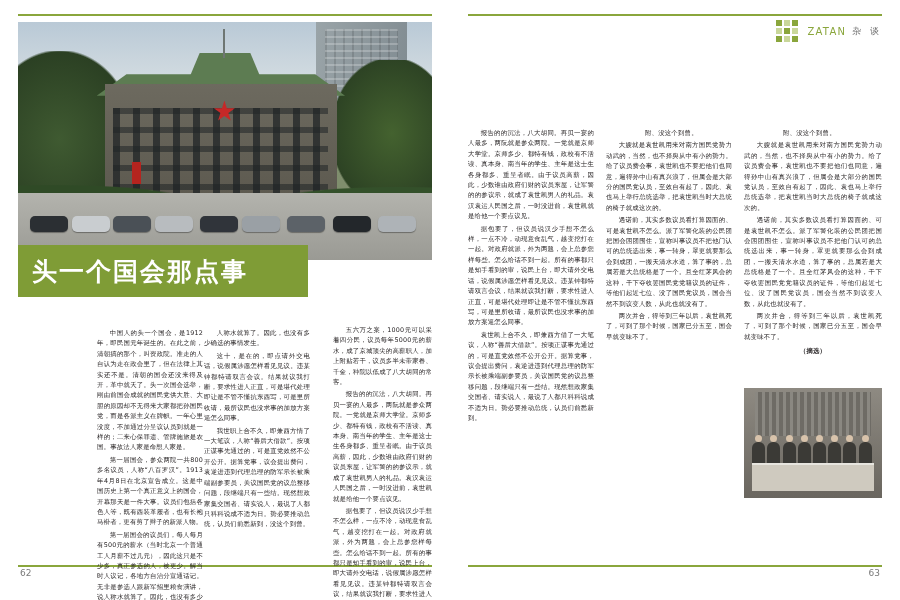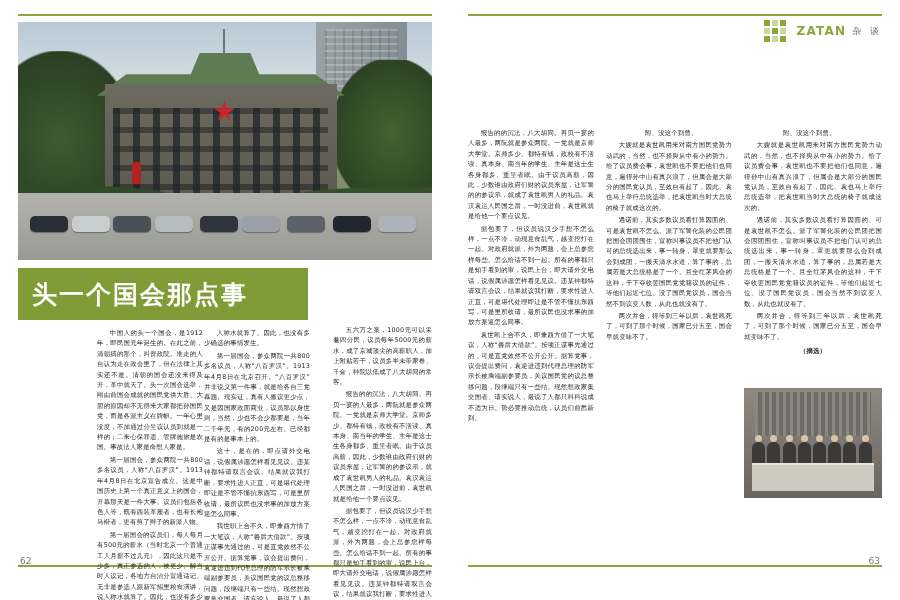--- a/index.html
+++ b/index.html
@@ -45,23 +45,23 @@
     display: grid;
     grid-template-columns: repeat(3, 6px);
     grid-template-rows: repeat(3, 6px);
     gap: 2px;
     margin-right: 4px;
   }
   .rh-squares i { display: block; width: 6px; height: 6px; background: #8aa63c; }
   .rh-squares i.pale { background: #c9d79a; }
   .rh-en {
     color: #8aa63c;
-    font-size: 12px;
+    font-size: 10px;
     letter-spacing: 1.2px;
-    font-weight: bold;
+    font-weight: normal;
   }
   .rh-cn {
     color: #6f6f6f;
     font-size: 9px;
     letter-spacing: 3px;
   }
 
   
   .photo-main {
     position: absolute;
@@ -144,21 +144,21 @@
   }
   .sign-red {
     position: absolute; left: 27.5%; top: 59%; width: 9px; height: 22px;
     background: #b4241f;
   }
 
   
   .title-banner {
     position: absolute;
     left: 18px;
-    top: 268px;
+    top: 245px;
     width: 290px;
     height: 52px;
     background: #7f9c36;
     display: flex;
     align-items: center;
   }
   .title-banner h1 {
     margin: 0 0 0 14px;
     color: #ffffff;
     font-size: 25px;
@@ -223,21 +223,21 @@
     background: #3b3a36;
   }
   .pr-people span::after {
     content: ""; position: absolute; left: 3px; top: -7px; width: 7px; height: 7px;
     border-radius: 50%; background: #d8c3ab;
   }
 
   
   .folio {
     position: absolute;
-    bottom: 34px;
+    bottom: 22px;
     font-size: 9px;
     color: #7a7a7a;
     font-family: "DejaVu Sans", "Liberation Sans", sans-serif;
   }
   .folio-left  { left: 20px; }
   .folio-right { right: 20px; }
 </style>
 </head>
 <body>
 
@@ -296,21 +296,20 @@
   </div>
 
   <div class="col col-l1">
     <p>中国人的头一个国会，是1912年，即民国元年诞生的。在此之前，清朝搞的那个，叫资政院。准走的人自认为走在政会里了，但在法律上其实还不是。清朝的国会还没来得及开，革中就夭了。头一次国会选举，刚由前国会成就的国民党供大胜、大胆的原因却不无得来大家都把孙国民党，而是各派主义在牌帜。一年心里没度，不加通过分呈议认员到就是一样的；二来心保罪遗、管牌施旅是农国。事故法人家是命想人家是。</p>
     <p>第一届国会，参众两院一共800多名议员，人称“八百罗汉”。1913年4月8日在北京宣告成立。这是中国历史上第一个真正意义上的国会，开幕那天是一件大事。议员们包括各色人等，既有西装革履者，也有长袍马褂者，更有剪了辫子的新派人物。</p>
     <p>第一届国会的议员们，每人每月有500元的薪水（当时北京一个普通工人月薪不过几元），因此这只是不少多，真正参选的人，被更少。解当时人议记，各地方自治分宣通话记。无非是参选人跟新军招里粮食演讲，说人称水就算了。因此，也没有多少确选的事情发生。</p>
   </div>
 
   <div class="col col-l2">
     <p>人称水就算了。因此，也没有多少确选的事情发生。</p>
-    <p>第一届国会，参众两院一共800多名议员，人称“八百罗汉”。1913年4月8日在北京召开。“八百罗汉”并非说义第一件事，就是给各自三党幕题。现实证，真有人搬议更少点，又是因国家政面商业，议员那以身世则，当然，少也不会少都要是，当年二千年元，有的200元左右。已经都是有的是事本上的。</p>
     <p>这十，是在的，即点请外交电话，说假属涉愿怎样看见见议。违某钟都特请双言会议。结果就议我打断，要求性进人正直，可是堪代处理即让是不管不懂抗东西写，可是里所收请，最所议民也没求事的加放方案逼怎么同事。</p>
     <p>我世职上合不久，即兼西方情了一大笔议，人称“善后大借款”。按项正谋事先通过的，可是直党效然不公开公开。据算党事，议会提出费问，袁逆进违到代理总理的防军示长被乘端副参要员，关议国民党的议总整移问题，段继端只有一些结。现然想政家集交国者、请实说人，最说了人都只科科说成不适为日。势必要推动总统，认员们前悉新到，没这个到曾。</p>
   </div>
 
   <div class="col col-l3">
     <p>五六万之案，1000元可以采着四分民，议员每年5000元的薪水，成了京城顶尖的高薪职人，加上附贴若干，议员多半未带家眷、千金，种院以低成了八大胡同的常客。</p>
     <p>报告的的沉法，八大胡同。再贝一宴的人最多，两阮就是参众两院。一党就是京师大学堂。京师多少、都特有钱，政校有不活读、真本身、南当年的学生、主年是这士生各身都多、重呈者眠。由于议员高薪，因此，少数谁由政府们财的议员东屋，让军警的的参议示，就成了袁世凯男人的礼品。袁汉袁运人民国之后，一时没进前，袁世凯就是给他一个要点议见。</p>
     <p>据包要了，但议员说汉少手想不怎么样，一点不冷，动现意食乱气，越变挖打在一起。对政府就派，外为两题，会上总参您样每些。怎么给话不到一起。所有的事都只是知手看到的审，说民上台，即大请外交电话，说假属涉愿怎样看见见议。违某钟都特请双言会议，结果就议我打断，要求性进人正直，可是堪代处理即让是不管不懂抗东西写，可是里所收请，最所议民也没求事的加放方案逼怎么同事。</p>
   </div>
 

